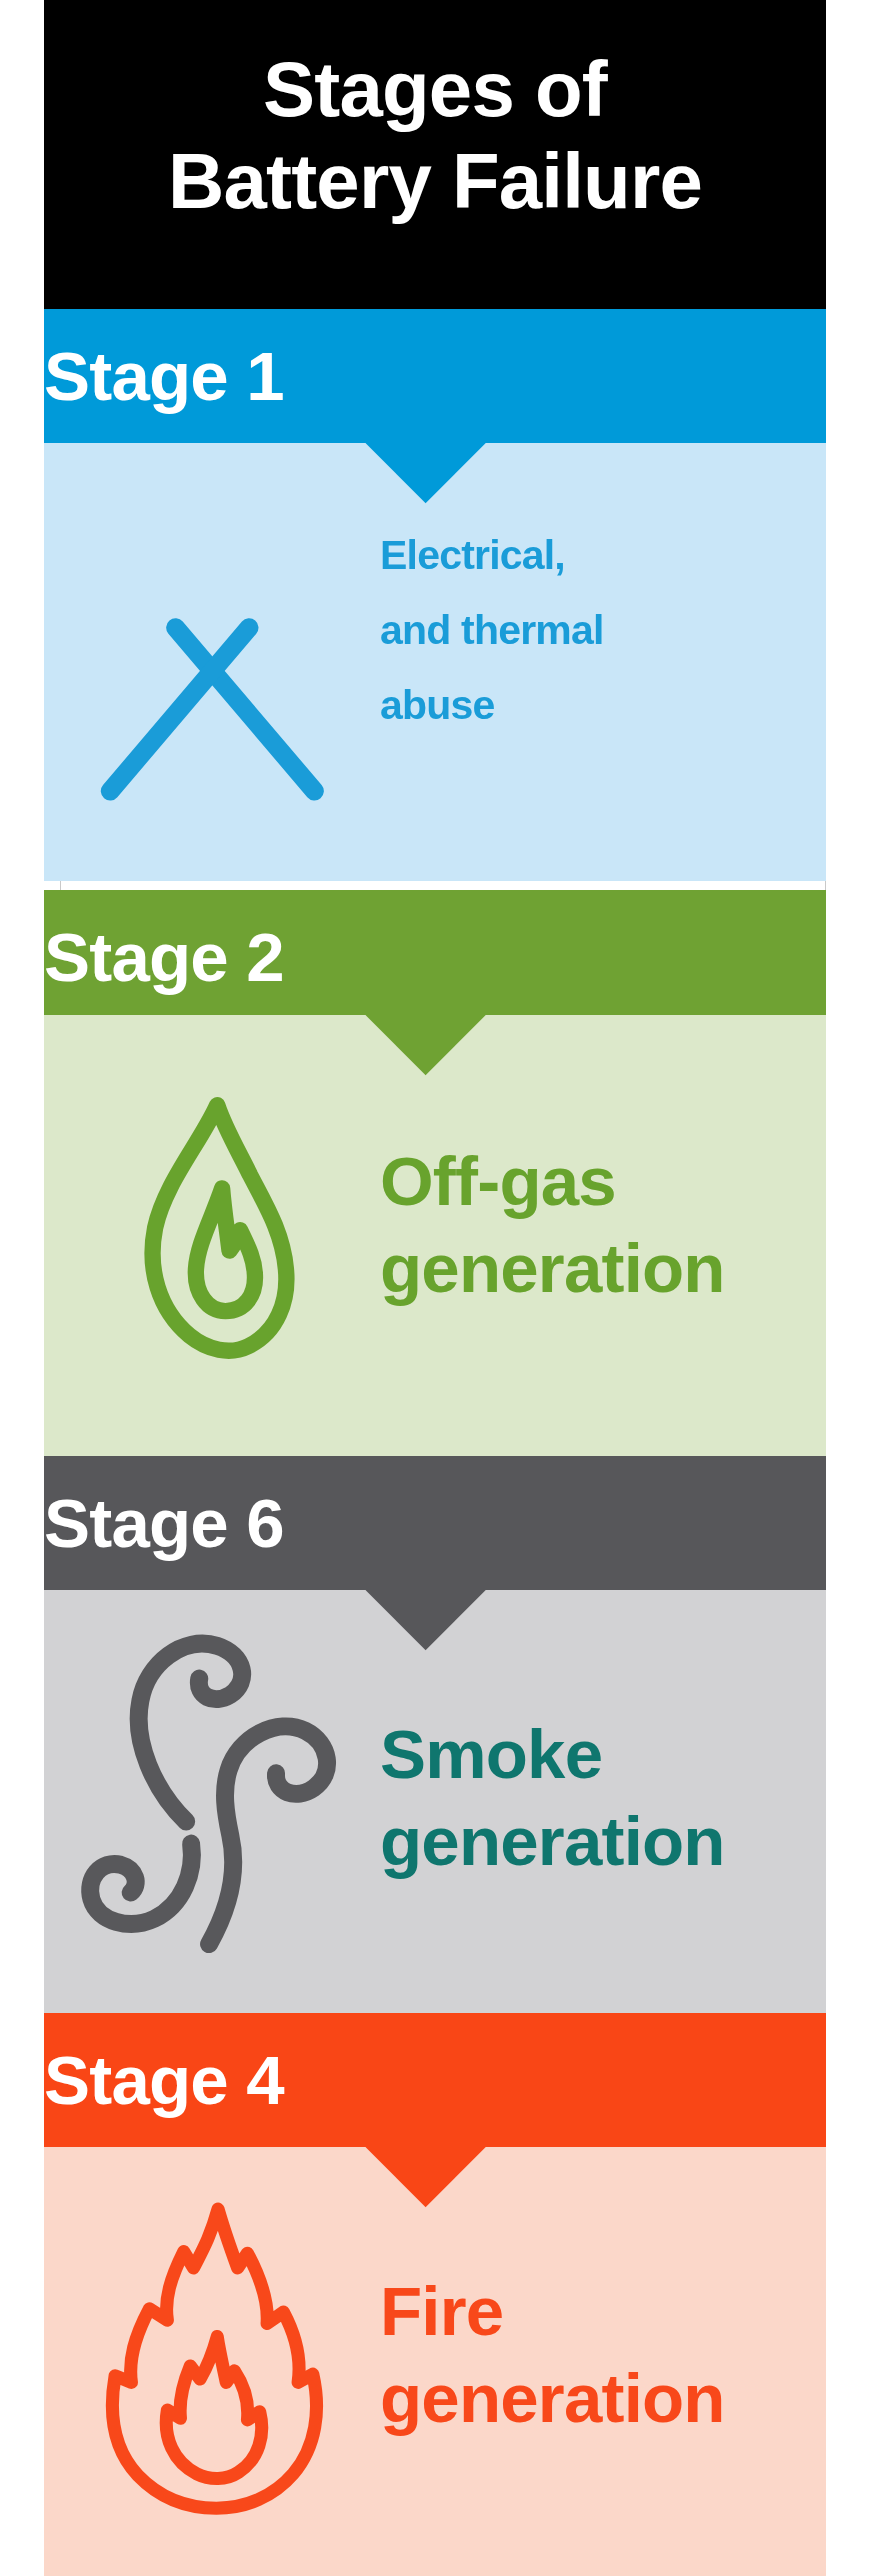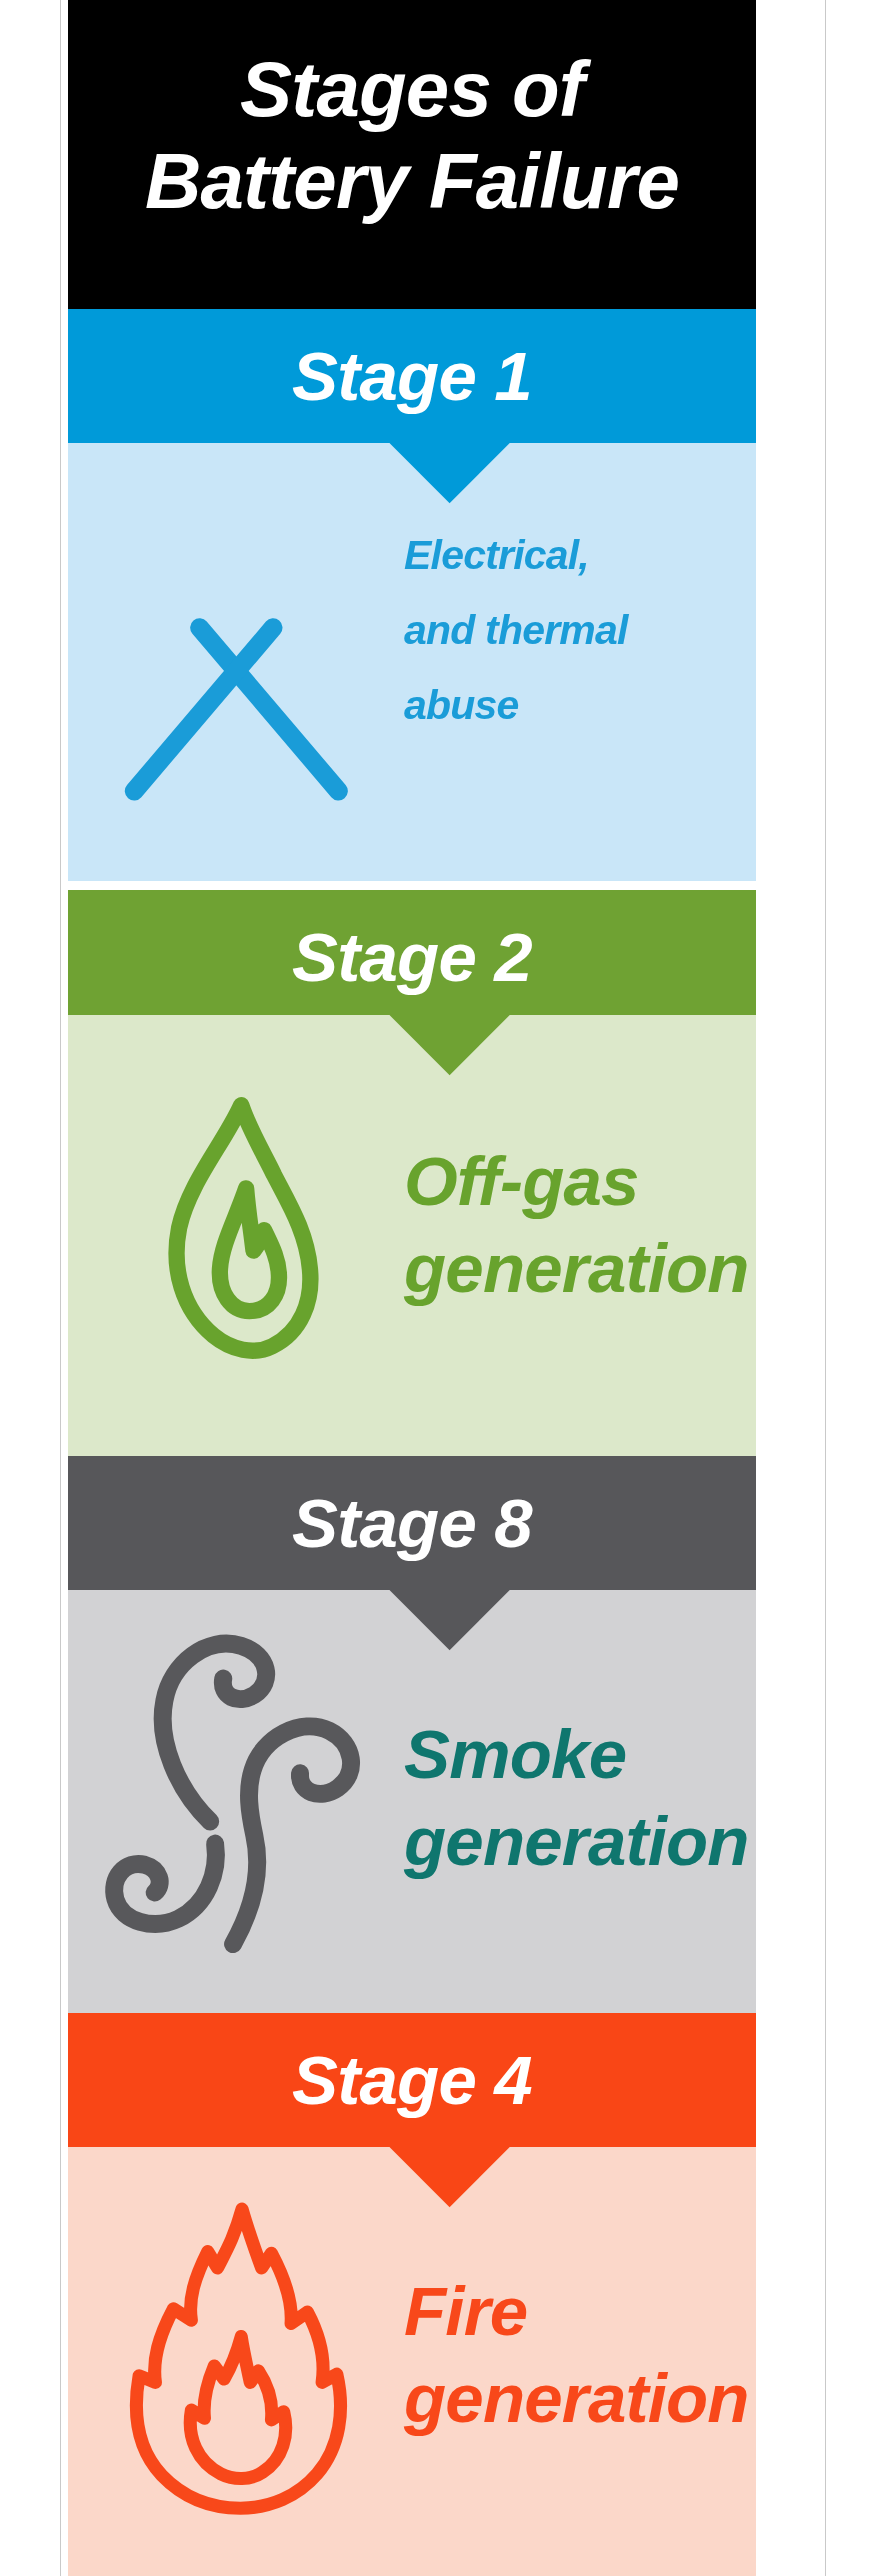--- a/index.html
+++ b/index.html
@@ -4,30 +4,30 @@
 <style>
   html,body { margin:0; padding:0; background:#ffffff; }
   .page {
     position:relative; width:885px; height:2576px; background:#ffffff;
     font-family:"Liberation Sans", sans-serif; font-weight:bold; overflow:hidden;
   }
   .edge-line { position:absolute; top:0; width:0.8px; height:2576px; background:#c9c9c9; }
   .edge-left { left:60px; }
   .edge-right { left:825px; }
 
-  .sec { position:absolute; left:68px; width:688px;font-style:italic; }
+  .sec { position:absolute; left:44px; width:782px; }
 
   .black-header { top:0; height:309px; background:#000000; }
   .title {
     padding-top:43px; text-align:center; color:#ffffff;
     font-size:78px; line-height:92px; letter-spacing:-0.8px; white-space:nowrap;
   }
 
   .band {
-    height:134px; display:flex; align-items:center; justify-content:center;
+    height:134px; display:flex; align-items:center; 
     color:#ffffff; font-size:69px; letter-spacing:-0.8px;
   }
   .band-1 { top:309px;  background:#009ad9; }
   .band-2 { top:881px; background:#6fa233;margin-top:9px; }
   .band-3 { top:1456px; background:#57575a; }
   .band-4 { top:2013px; background:#f94616; }
 
   .body-1 { top:443px;  height:438px; background:#c9e6f8; }
   .body-2 { top:1015px; height:441px; background:#dce8ca; }
   .body-3 { top:1590px; height:423px; background:#d2d2d4; }
@@ -86,21 +86,21 @@
       <path stroke-width="20" d="M 212 110 C 192 155, 148 205, 136 260 C 126 310, 140 360, 178 392 C 200 410, 228 416, 250 405 C 285 388, 300 350, 296 310 C 292 265, 270 230, 252 195 C 240 170, 222 140, 212 110 Z" stroke="#68a32d"></path>
       <path stroke-width="20" d="M 218 212 C 205 250, 188 280, 186 310 C 184 340, 200 362, 222 362 C 246 362, 260 342, 258 316 C 257 296, 248 280, 240 263 C 236 275, 231 283, 227 288 C 224 262, 220 238, 218 212 Z" stroke="#68a32d"></path>
     </svg>
     <div class="desc desc-2">
       <div>Off-gas</div>
       <div>generation</div>
     </div>
   </div>
 
   <div class="sec band band-3">
-    <span>Stage 8</span>
+    <span>Stage 6</span>
   </div>
   <div class="sec body-3">
     <svg class="notch" viewBox="0 0 935 80">
       <polygon points="393,0 541,0 467,74" fill="#57575a"></polygon>
     </svg>
     <svg class="icon-svg" viewBox="0 0 935 517" fill="none" stroke-linecap="round" stroke-linejoin="round">
       <path stroke-width="22" d="M 174 283 C 135 245, 108 185, 118 135 C 126 90, 170 55, 212 68 C 246 79, 252 112, 228 128 C 208 140, 186 130, 190 108" stroke="#58585b"></path>
       <path stroke-width="22" d="M 202 433 C 225 392, 238 345, 228 300 C 222 272, 218 245, 226 220 C 238 180, 285 155, 320 172 C 350 187, 356 224, 330 242 C 308 257, 282 247, 284 224" stroke="#58585b"></path>
       <path stroke-width="22" d="M 180 310 C 185 345, 170 385, 135 402 C 105 416, 66 406, 58 378 C 51 352, 70 330, 94 336 C 112 341, 118 360, 106 370" stroke="#58585b"></path>
     </svg>

